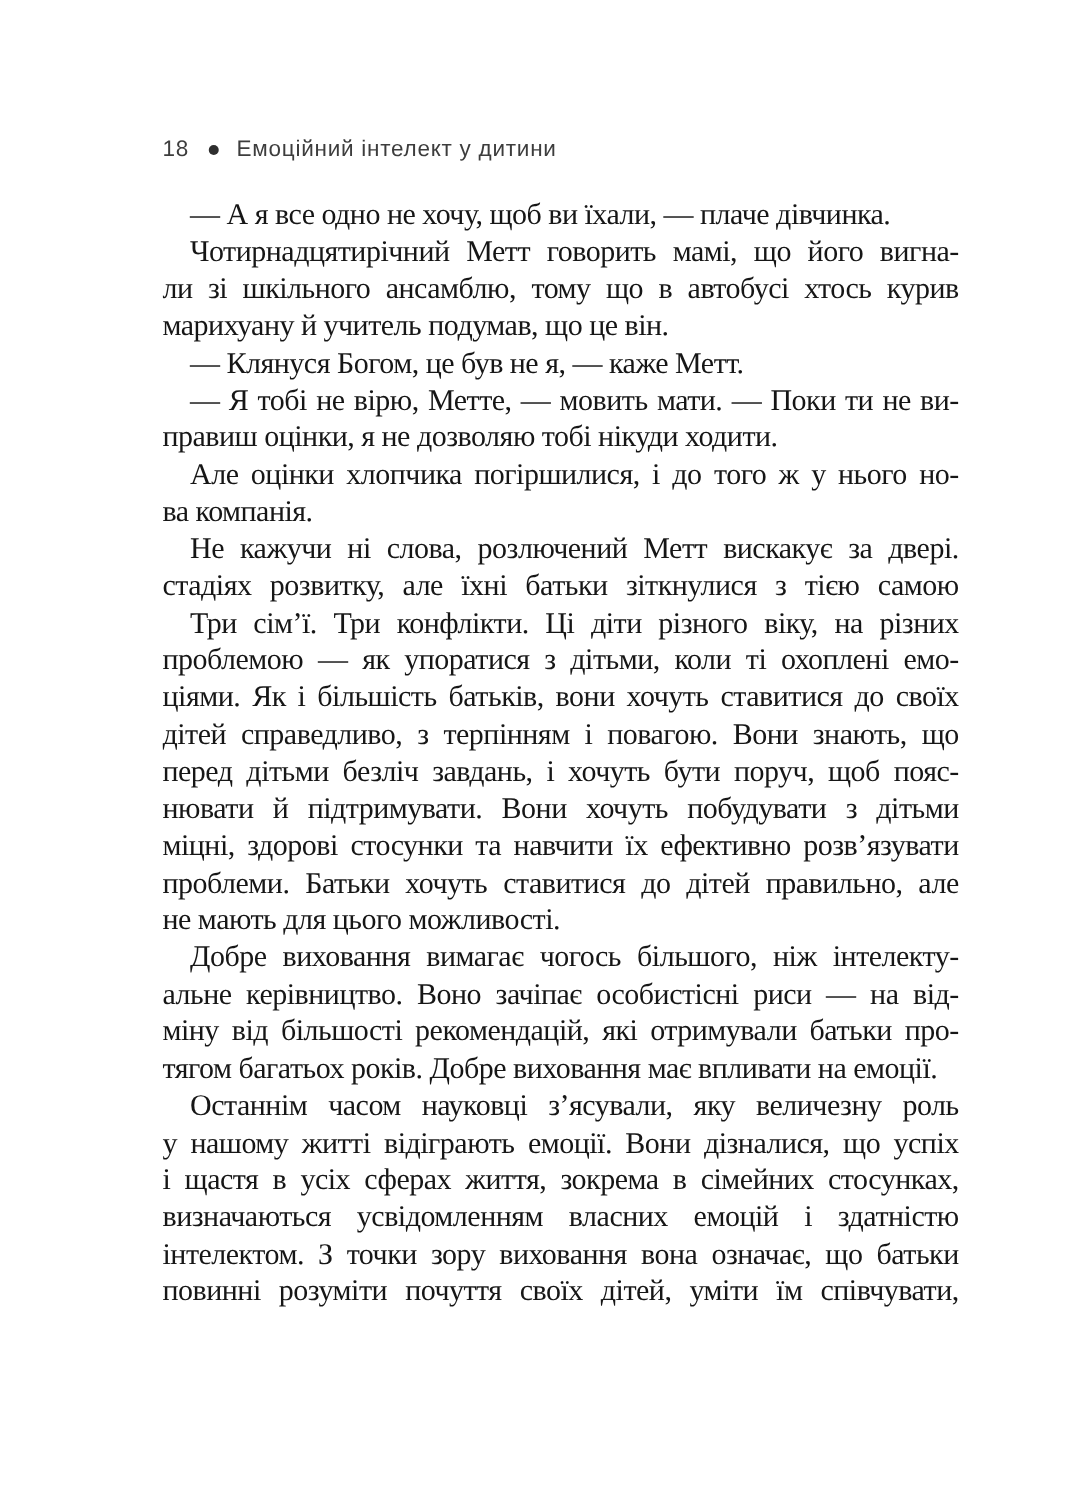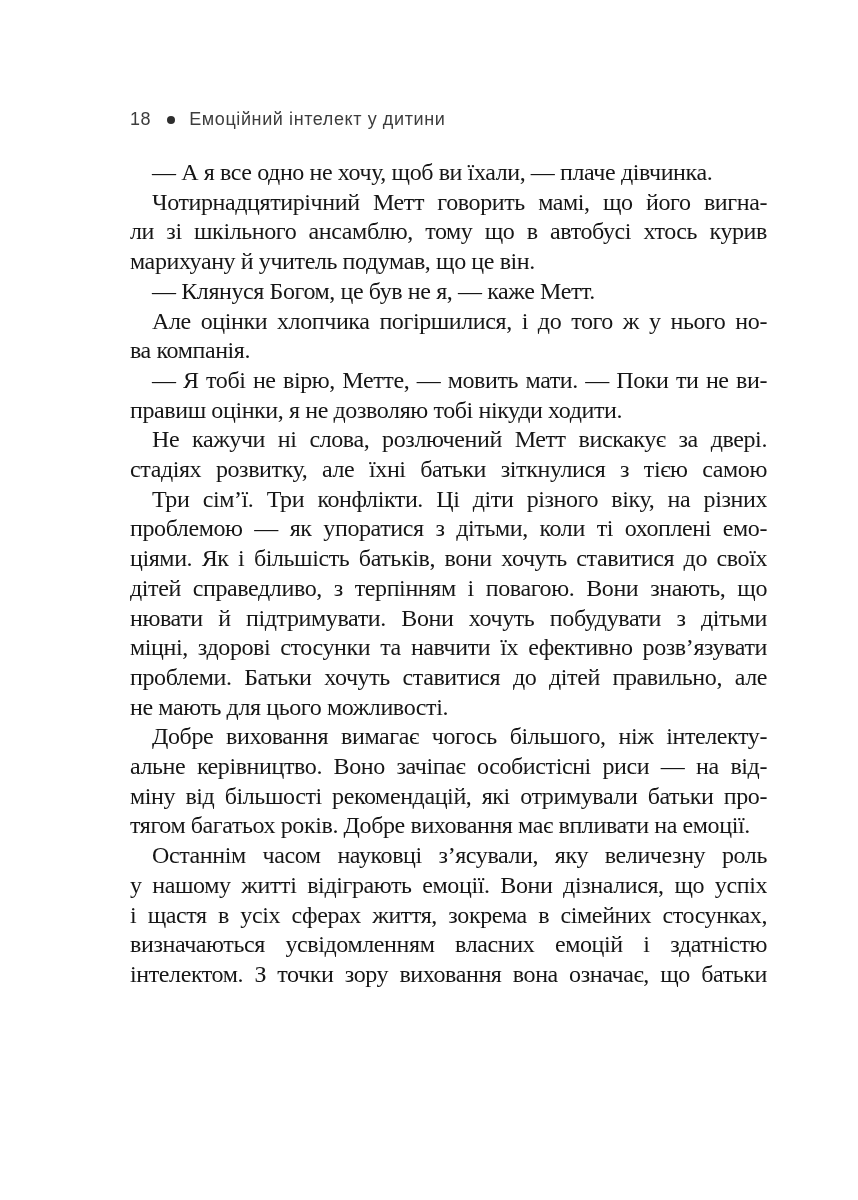--- a/index.html
+++ b/index.html
@@ -82,49 +82,51 @@
       </div>
       <div class="para">
         <div class="line justify indent"><span>Чотирнадцятирічний Метт говорить мамі, що його вигна-</span></div>
         <div class="line justify"><span>ли зі шкільного ансамблю, тому що в автобусі хтось курив</span></div>
         <div class="line"><span>марихуану й учитель подумав, що це він.</span></div>
       </div>
       <div class="para">
         <div class="line indent"><span>— Клянуся Богом, це був не я, — каже Метт.</span></div>
       </div>
       <div class="para">
+        <div class="line justify indent"><span>— Я тобі не вірю, Метте, — мовить мати. — Поки ти не ви-</span></div>
+        <div class="line"><span>правиш оцінки, я не дозволяю тобі нікуди ходити.</span></div>
+      </div>
+      <div class="para">
         <div class="line justify indent"><span>Але оцінки хлопчика погіршилися, і до того ж у нього но-</span></div>
         <div class="line"><span>ва компанія.</span></div>
-      </div>
-      <div class="para">
-        <div class="line justify indent"><span>— Я тобі не вірю, Метте, — мовить мати. — Поки ти не ви-</span></div>
-        <div class="line"><span>правиш оцінки, я не дозволяю тобі нікуди ходити.</span></div>
       </div>
       <div class="para">
         <div class="line justify indent"><span>Не кажучи ні слова, розлючений Метт вискакує за двері.</span></div>
       </div>
       <div class="para">
         <div class="line justify"><span>стадіях розвитку, але їхні батьки зіткнулися з тією самою</span></div>
         <div class="line justify indent"><span>Три сім’ї. Три конфлікти. Ці діти різного віку, на різних</span></div>
         <div class="line justify"><span>проблемою — як упоратися з дітьми, коли ті охоплені емо-</span></div>
         <div class="line justify"><span>ціями. Як і більшість батьків, вони хочуть ставитися до своїх</span></div>
         <div class="line justify"><span>дітей справедливо, з терпінням і повагою. Вони знають, що</span></div>
+        <div class="line justify"><span>перед дітьми безліч завдань, і хочуть бути поруч, щоб пояс-</span></div>
         <div class="line justify"><span>нювати й підтримувати. Вони хочуть побудувати з дітьми</span></div>
         <div class="line justify"><span>міцні, здорові стосунки та навчити їх ефективно розв’язувати</span></div>
         <div class="line justify"><span>проблеми. Батьки </span><span class="em">хочуть</span><span> ставитися до дітей правильно, але</span></div>
         <div class="line"><span>не мають для цього можливості.</span></div>
       </div>
       <div class="para">
         <div class="line justify indent"><span>Добре виховання вимагає чогось більшого, ніж інтелекту-</span></div>
         <div class="line justify"><span>альне керівництво. Воно зачіпає особистісні риси — на від-</span></div>
         <div class="line justify"><span>міну від більшості рекомендацій, які отримували батьки про-</span></div>
         <div class="line"><span>тягом багатьох років. Добре виховання має впливати на </span><span class="em">емоції.</span></div>
       </div>
       <div class="para">
         <div class="line justify indent"><span>Останнім часом науковці з’ясували, яку величезну роль</span></div>
         <div class="line justify"><span>у нашому житті відіграють емоції. Вони дізналися, що успіх</span></div>
         <div class="line justify"><span>і щастя в усіх сферах життя, зокрема в сімейних стосунках,</span></div>
         <div class="line justify"><span>визначаються усвідомленням власних емоцій і здатністю</span></div>
         <div class="line justify"><span>інтелектом. З точки зору виховання вона означає, що батьки</span></div>
+        <div class="line justify"><span>повинні розуміти почуття своїх дітей, уміти їм співчувати,</span></div>
       </div>
     </main>
 
 </div>
 
 </body></html>

